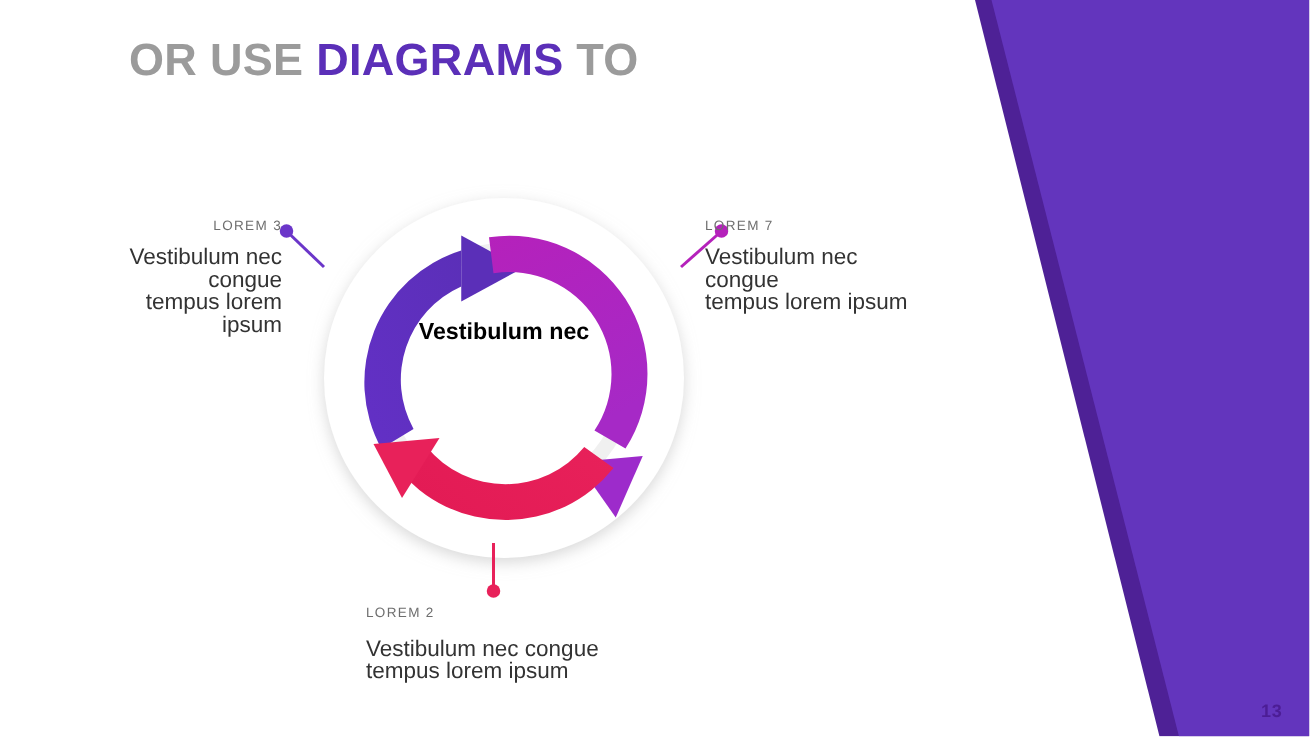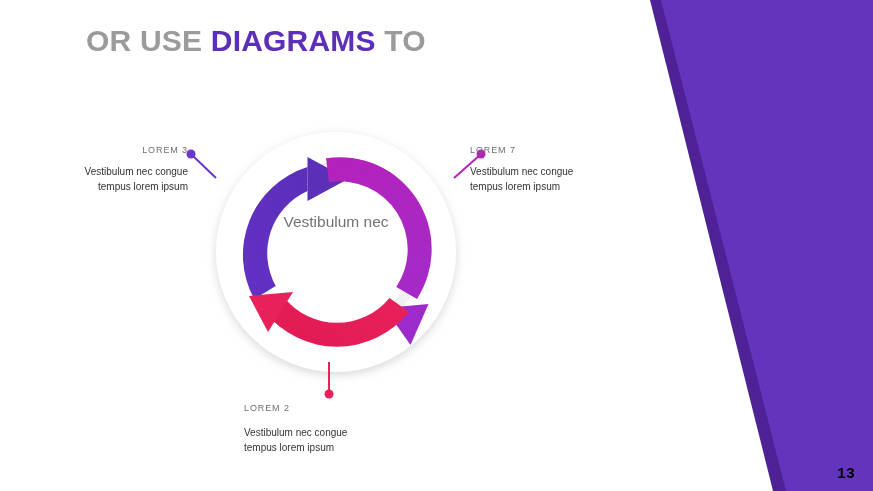--- a/index.html
+++ b/index.html
@@ -61,35 +61,35 @@
     height: 300px;
   }
 
   #center-text {
     position: absolute;
     left: 50px;
     top: 110px;
     width: 200px;
     text-align: center;
     font-size: 15.5px;
-    font-weight: normal;
+    font-weight: bold;
     line-height: 24px;
-    color: #737373;
+    color: #000000;
   }
 
   
   .callout { position: absolute; }
   .callout-kicker {
     font-size: 9px;
     letter-spacing: 0.9px;
     color: #6e6e6e;
     margin-bottom: 9px;
   }
   .callout-body {
-    font-size: 10px;
+    font-size: 15px;
     line-height: 15px;
     color: #333333;
   }
 
   #callout-left {
     left: 56px;
     top: 145px;
     width: 132px;
     text-align: right;
   }
@@ -105,23 +105,23 @@
     width: 170px;
     text-align: left;
   }
   #callout-bottom .callout-kicker { margin-bottom: 12px; }
 
   
   #page-number {
     position: absolute;
     right: 18px;
     bottom: 10px;
-    font-size: 15px;
+    font-size: 12px;
     font-weight: bold;
-    color: #000000;
+    color: #4c1d95;
     letter-spacing: 0.5px;
   }
 </style>
 </head>
 <body>
 
 <div id="slide">
 
   <svg id="bg-shapes" viewBox="0 0 873 491" width="873" height="491">
     <polygon points="650,0 873,0 873,491 773,491" fill="#4e2196"></polygon>

